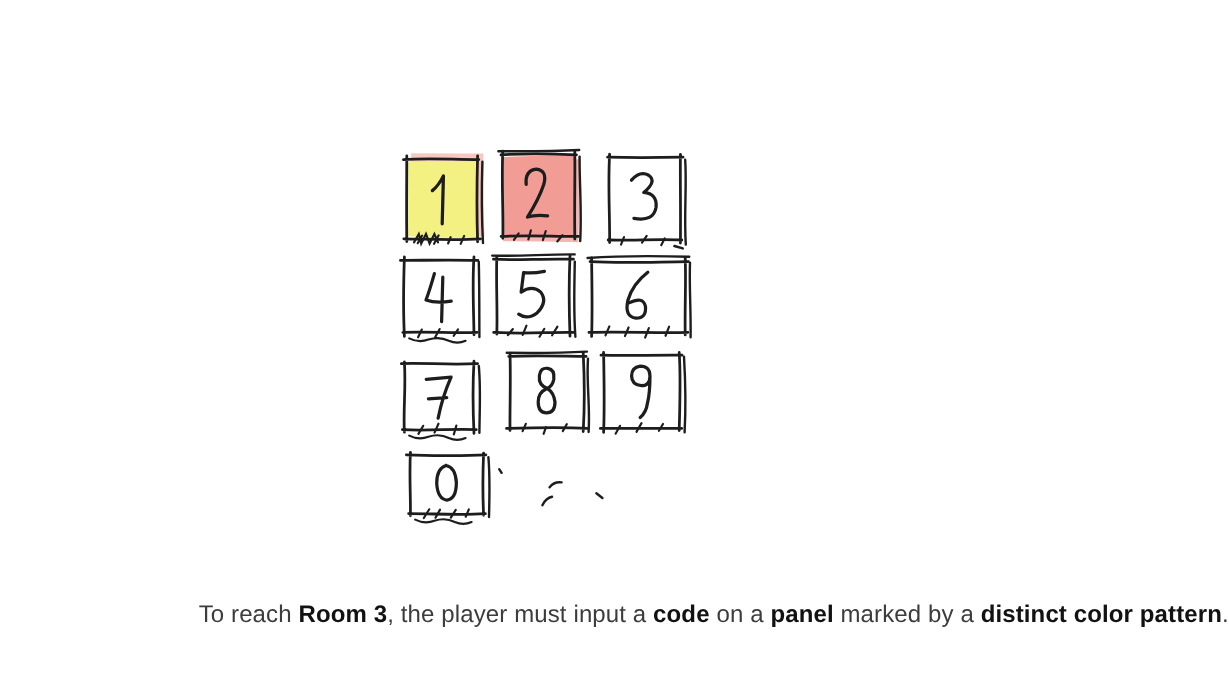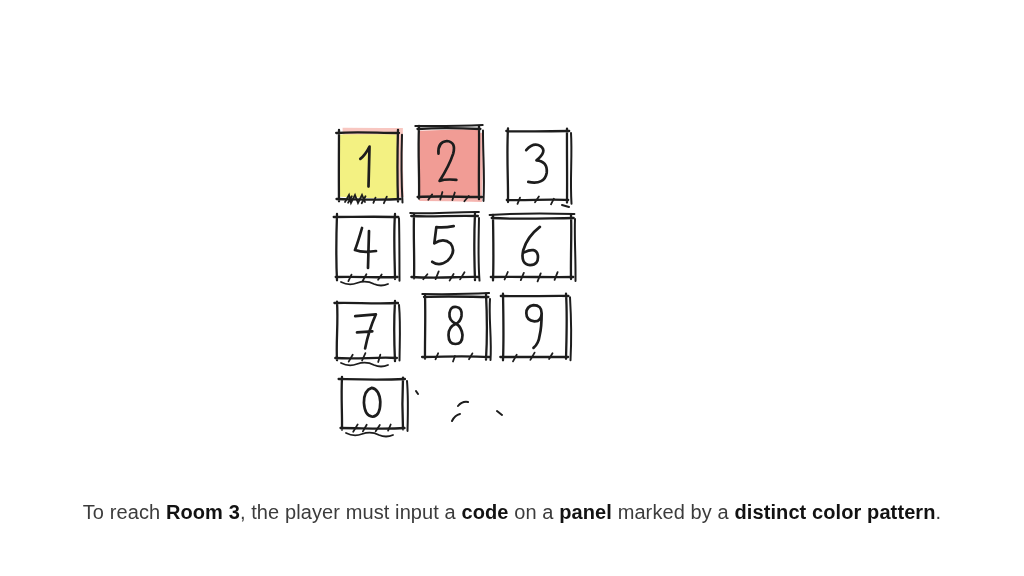--- a/index.html
+++ b/index.html
@@ -21,21 +21,21 @@
     top: 0;
     width: 1024px;
     height: 576px;
   }
   .caption {
     position: absolute;
     left: 0;
     top: 499px;
     width: 1024px;
     margin: 0;
-    text-align: center;
+    text-align: right;
     font-size: 20px;
     line-height: 27px;
     letter-spacing: 0.1px;
   }
   .caption .seg-bold {
     font-weight: 700;
   }
 </style>
 </head>
 <body>

